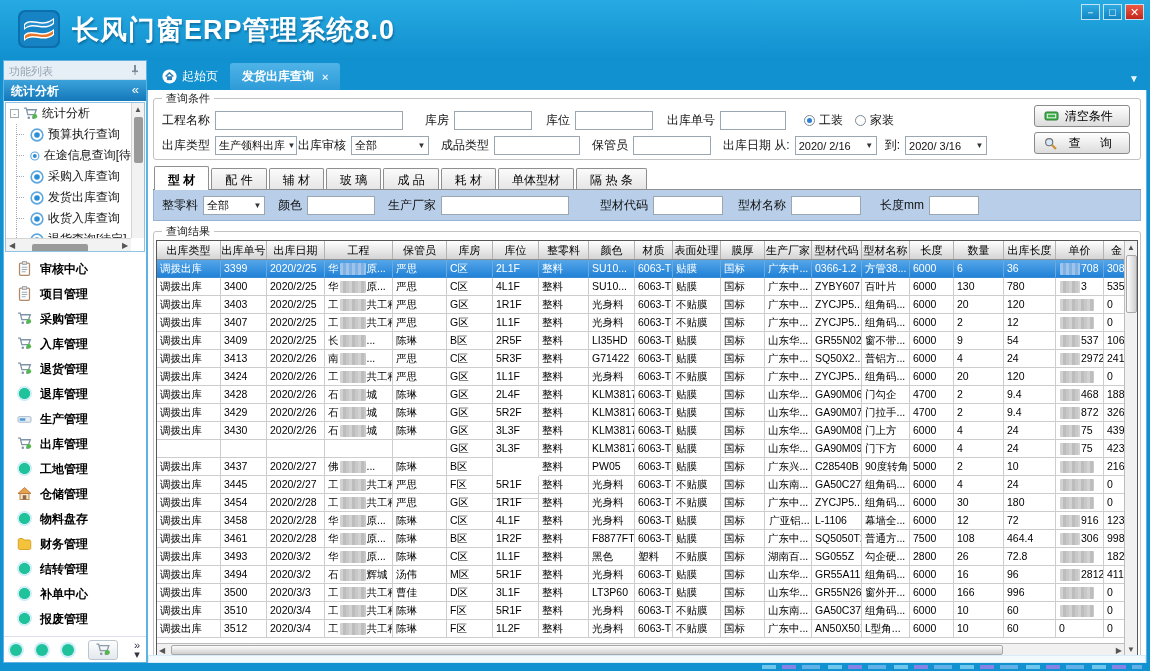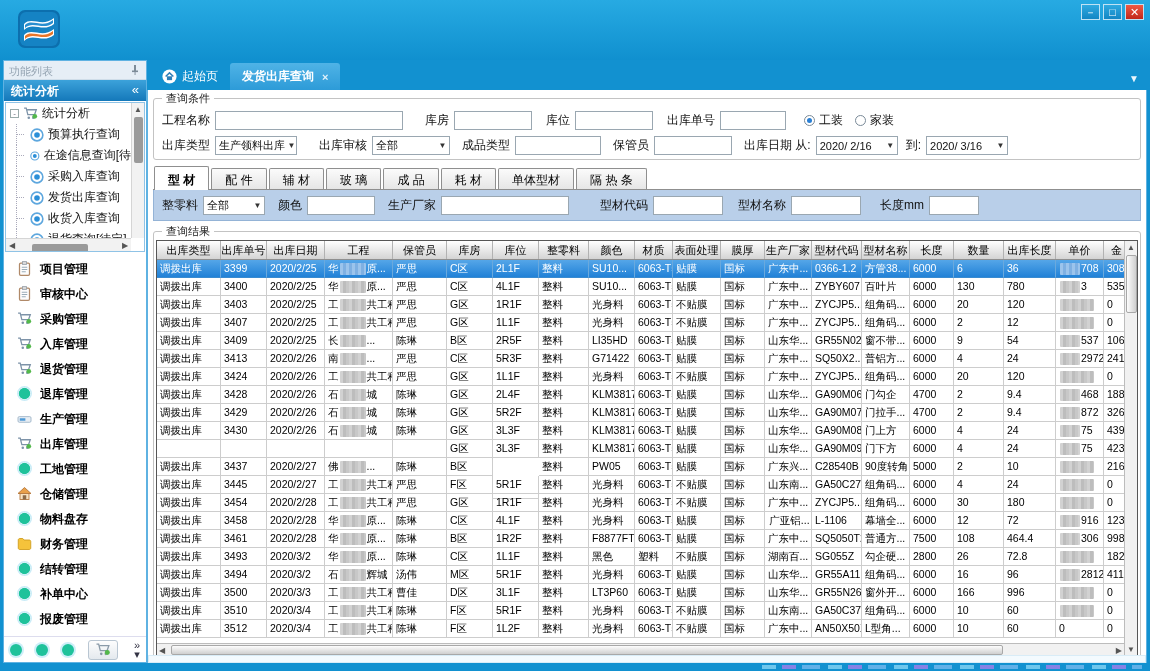--- a/index.html
+++ b/index.html
@@ -138,20 +138,21 @@
 
   <div class="titlebar">
     <svg class="logo" viewBox="0 0 46 42">
       <rect x="2" y="2" width="42" height="38" rx="7" fill="#0c6fae"></rect>
       <rect x="4" y="4" width="38" height="34" rx="6" fill="#1583c4"></rect>
       <path d="M8 16 C16 8,26 20,38 10 L38 16 C27 25,17 13,8 22 Z" fill="#fff"></path>
       <path d="M8 27 C16 19,26 31,38 21 L38 27 C27 36,17 24,8 33 Z" fill="#fff"></path>
       <path d="M9 17 C16 10,26 21,37 12 L37 15 C27 23,17 12,9 20 Z" fill="#2a8fd0"></path>
       <path d="M9 28 C16 21,26 32,37 23 L37 26 C27 34,17 23,9 31 Z" fill="#e8762a"></path>
     </svg>
+    <div class="app-title">长风门窗ERP管理系统8.0</div>
     <div class="win-controls">
       <span class="wbtn">－</span>
       <span class="wbtn">□</span>
       <span class="wbtn close">✕</span>
     </div>
   </div>
 
   <div class="content">
 
     <div class="sidebar">
@@ -232,29 +233,29 @@
           <div class="sb-arrow arr-r">▶</div>
         </div>
       </div>
       <div class="side-menu" id="side-menu">
           <div class="menu-item">
             <span><svg width="14" height="14" viewBox="0 0 12 12">
                 <rect x="2" y="1.6" width="8" height="9.8" rx="1" fill="#fdfdfd" stroke="#b08968"></rect>
                 <rect x="4.4" y="0.5" width="3.2" height="2.2" fill="#dcdcdc" stroke="#98a0a8" stroke-width="0.7"></rect>
                 <path d="M3.8 5h4.4M3.8 6.8h4.4M3.8 8.6h3.2" stroke="#9aacb8" stroke-width="0.8"></path>
               </svg></span>
-            <span>项目管理</span>
+            <span>审核中心</span>
           </div>
           <div class="menu-item">
             <span><svg width="14" height="14" viewBox="0 0 12 12">
                 <rect x="2" y="1.6" width="8" height="9.8" rx="1" fill="#fdfdfd" stroke="#b08968"></rect>
                 <rect x="4.4" y="0.5" width="3.2" height="2.2" fill="#dcdcdc" stroke="#98a0a8" stroke-width="0.7"></rect>
                 <path d="M3.8 5h4.4M3.8 6.8h4.4M3.8 8.6h3.2" stroke="#9aacb8" stroke-width="0.8"></path>
               </svg></span>
-            <span>审核中心</span>
+            <span>项目管理</span>
           </div>
           <div class="menu-item">
             <span><svg width="15" height="13" viewBox="0 0 14 12">
                 <path d="M1 1h2l1.5 6h6.3l1.6-4.5H4" fill="none" stroke="#7d93a8" stroke-width="1.2"></path>
                 <circle cx="5.4" cy="10" r="1.2" fill="#7d93a8"></circle>
                 <circle cx="9.6" cy="10" r="1.2" fill="#7d93a8"></circle>
                 <circle cx="11" cy="8.6" r="2.2" fill="#53b84b"></circle>
               </svg></span>
             <span>采购管理</span>
           </div>
@@ -403,38 +404,54 @@
               <span class="rdot"></span>
               <span>家装</span>
             </span>
           </div>
           <div class="frow">
             <label>出库类型</label>
             <span class="dd" style="width:82px">
               <span>生产领料出库</span>
                 <span class="caret">▼</span>
             </span>
-            <label style="margin-left:22px">出库审核</label>
+            <label style="margin-left:1px">出库审核</label>
             <span class="dd" style="width:78px">
               <span>全部</span>
                 <span class="caret">▼</span>
             </span>
             <label style="margin-left:12px">成品类型</label>
             <input class="tb" style="width: 86px;">
             <label style="margin-left:12px">保管员</label>
             <input class="tb" style="width: 78px;">
             <label style="margin-left:12px">出库日期 从:</label>
             <span class="dd" style="width:82px">
               <span>2020/ 2/16</span>
                 <span class="caret">▼</span>
             </span>
             <label style="margin-left:8px">到:</label>
             <span class="dd" style="width:82px">
               <span>2020/ 3/16</span>
                 <span class="caret">▼</span>
+            </span>
+          </div>
+          <div class="btn-col">
+            <span class="btn">
+              <svg width="15" height="12" viewBox="0 0 14 12">
+                <rect x="0.5" y="2" width="13" height="8" rx="1.5" fill="#3fae49" stroke="#2c7d34"></rect>
+                <rect x="2.8" y="4.2" width="8.4" height="3.6" fill="none" stroke="#eaf6ea"></rect>
+              </svg>
+              <span>清空条件</span>
+            </span>
+            <span class="btn" style="justify-content:center">
+              <svg width="13" height="13" viewBox="0 0 12 12">
+                <circle cx="4.8" cy="4.8" r="3.3" fill="#d6e9f8" stroke="#6f6f6f"></circle>
+                <line x1="7.4" y1="7.4" x2="11" y2="11" stroke="#cf8c2e" stroke-width="2"></line>
+              </svg>
+              <span style="letter-spacing:8px;padding-left:6px">查 询</span>
             </span>
           </div>
         </div>
 
         <div class="mtabs" id="mtabs">
             <div class="mtab active">型  材</div>
             <div class="mtab">配  件</div>
             <div class="mtab">辅  材</div>
             <div class="mtab">玻  璃</div>
             <div class="mtab">成  品</div>

